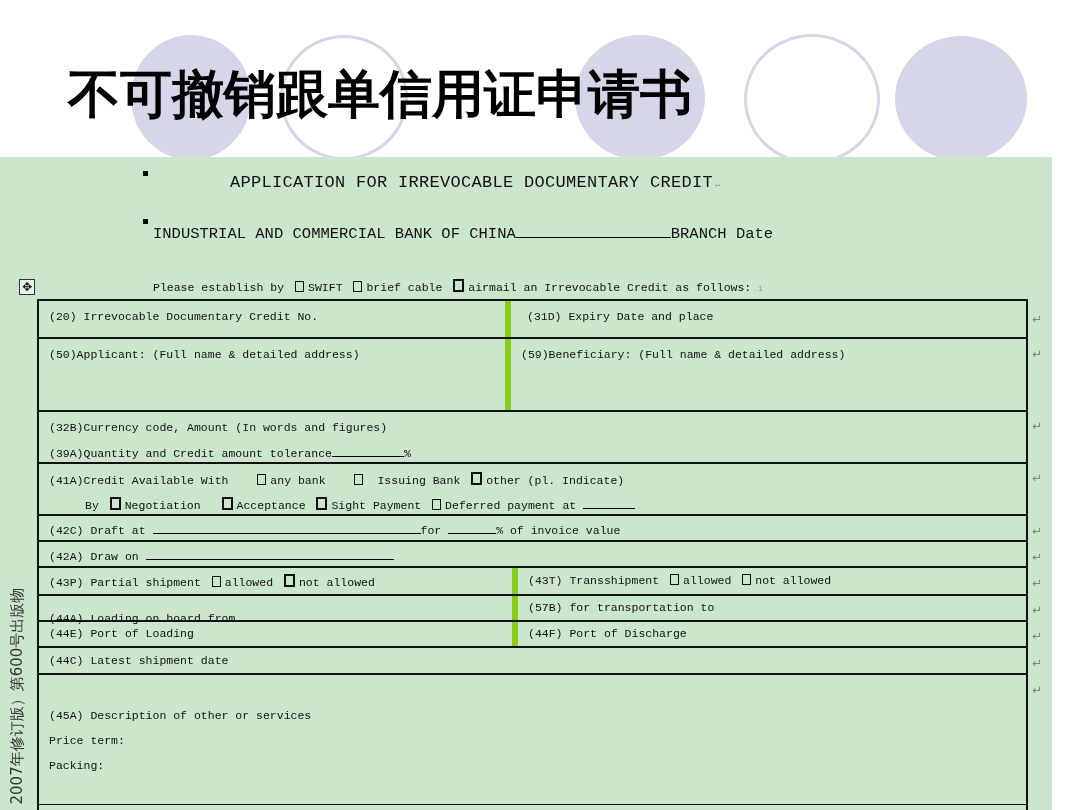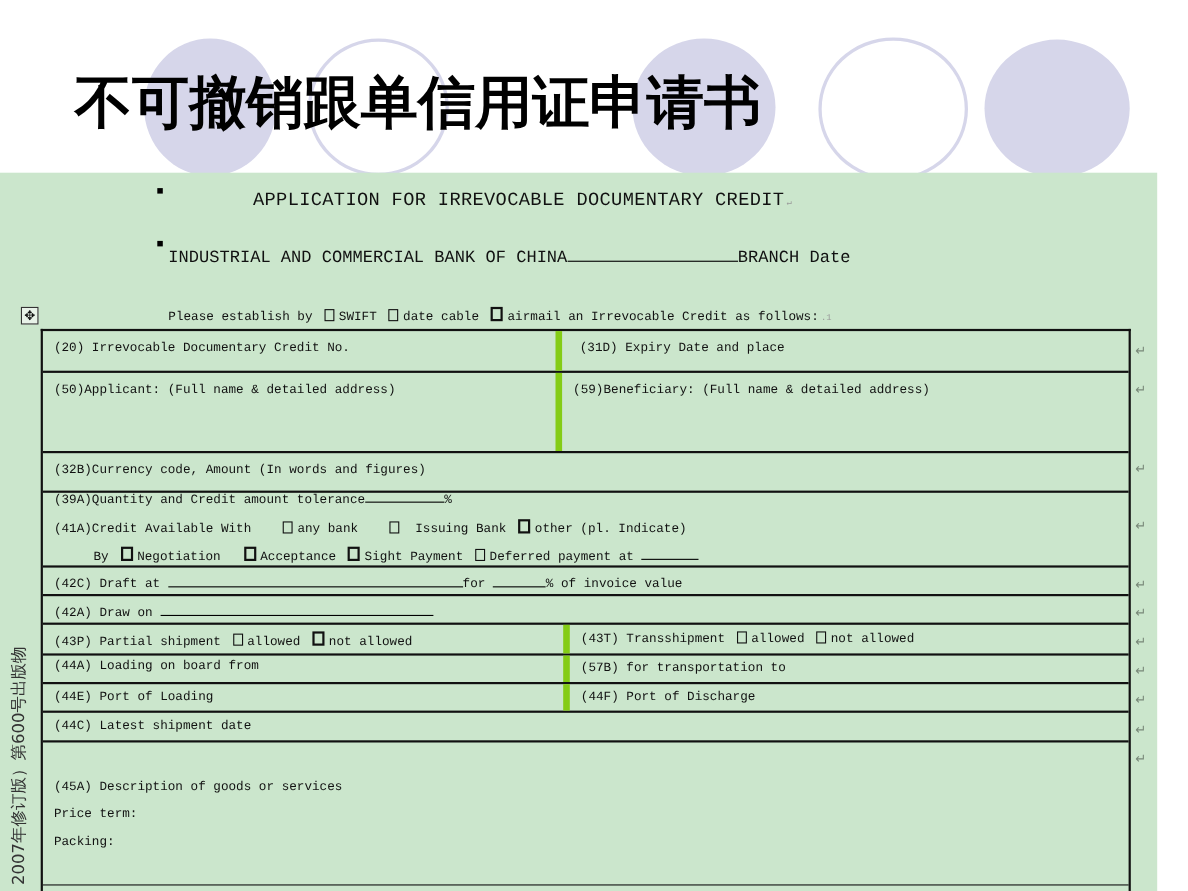--- a/index.html
+++ b/index.html
@@ -45,21 +45,21 @@
 <div class="bullet" style="left:143px;top:219px;"></div>
 <div class="bankline">
   <span>INDUSTRIAL AND COMMERCIAL BANK OF CHINA</span><span class="blank" style="width:155px;"></span><span>BRANCH  Date</span>
 </div>
 
 <div class="move-handle">✥</div>
 
 <div class="establish">
   <span>Please establish by</span>
   <span class="chk"></span><span>SWIFT</span>
-  <span class="chk"></span><span>date cable</span>
+  <span class="chk"></span><span>brief cable</span>
   <span class="chk bold"></span><span>airmail</span>
   <span>an Irrevocable Credit as follows:</span><span class="mark">.1</span>
 </div>
 
 <div class="tbl">
 
   <div class="row" style="top:0;height:38px;">
     <div class="cell" style="left:0;width:466px;">
         <span class="ln" style="top:9px;">(20) Irrevocable Documentary Credit No.</span>
       </div>
@@ -70,21 +70,21 @@
 
   <div class="row" style="top:38px;height:73px;">
     <div class="cell" style="left:0;width:466px;">
         <span class="ln" style="top:9px;">(50)Applicant: (Full name &amp; detailed address)</span>
       </div>
     <div class="cell vdiv" style="left:466px;right:0;">
         <span class="ln" style="top:9px;">(59)Beneficiary: (Full name &amp; detailed address)</span>
       </div>
   </div>
 
-  <div class="row" style="top:111px;height:36px;">
+  <div class="row" style="top:111px;height:52px;">
     <div class="cell" style="left:0;right:0;">
       <span class="ln" style="top:9px;">(32B)Currency code, Amount (In words and figures)</span>
       <span class="ln" style="top:32px;"><span>(39A)Quantity and Credit amount tolerance</span><span class="blank" style="width:72px;"></span><span>%</span></span>
     </div>
   </div>
 
   <div class="row" style="top:163px;height:52px;">
     <div class="cell" style="left:0;right:0;">
       <span class="ln" style="top:8px;">
         <span>(41A)Credit Available With</span>
@@ -119,21 +119,21 @@
     <div class="cell" style="left:0;width:473px;">
       <span class="ln" style="top:6px;"><span>(43P) Partial shipment</span> <span class="chk"></span><span>allowed</span> <span class="chk bold"></span><span>not allowed</span></span>
     </div>
     <div class="cell vdiv" style="left:473px;right:0;padding-left:47px;">
       <span class="ln" style="top:6px;"><span>(43T) Transshipment</span> <span class="chk"></span><span>allowed</span> <span class="chk"></span><span>not allowed</span></span>
     </div>
   </div>
 
   <div class="row" style="top:295px;height:26px;">
     <div class="cell" style="left:0;width:473px;">
-        <span class="ln" style="top:3px;">(44A) Loading on board from</span>
+        <span class="ln" style="top:16px;">(44A) Loading on board from</span>
       </div>
     <div class="cell vdiv" style="left:473px;right:0;">
         <span class="ln" style="top:5px;">(57B) for transportation to</span>
       </div>
   </div>
 
   <div class="row" style="top:321px;height:26px;">
     <div class="cell" style="left:0;width:473px;">
         <span class="ln" style="top:5px;">(44E) Port of Loading</span>
       </div>
@@ -143,21 +143,21 @@
   </div>
 
   <div class="row" style="top:347px;height:27px;text-align:center;">
     <div class="cell" style="left:0;right:0;">
         <span class="ln" style="top:6px;">(44C) Latest shipment date</span>
       </div>
   </div>
 
   <div class="row" style="top:374px;height:130px;border-bottom-width:1.5px;">
     <div class="cell" style="left:0;right:0;">
-      <span class="ln" style="top:34px;">(45A) Description of goods or services</span>
+      <span class="ln" style="top:34px;">(45A) Description of other or services</span>
       <span class="ln" style="top:59px;">Price term:</span>
       <span class="ln" style="top:84px;">Packing:</span>
     </div>
   </div>
 </div>
 
 <span class="endmark" style="top:312px;">↵</span>
 <span class="endmark" style="top:347px;">↵</span>
 <span class="endmark" style="top:419px;">↵</span>
 <span class="endmark" style="top:471px;">↵</span>

